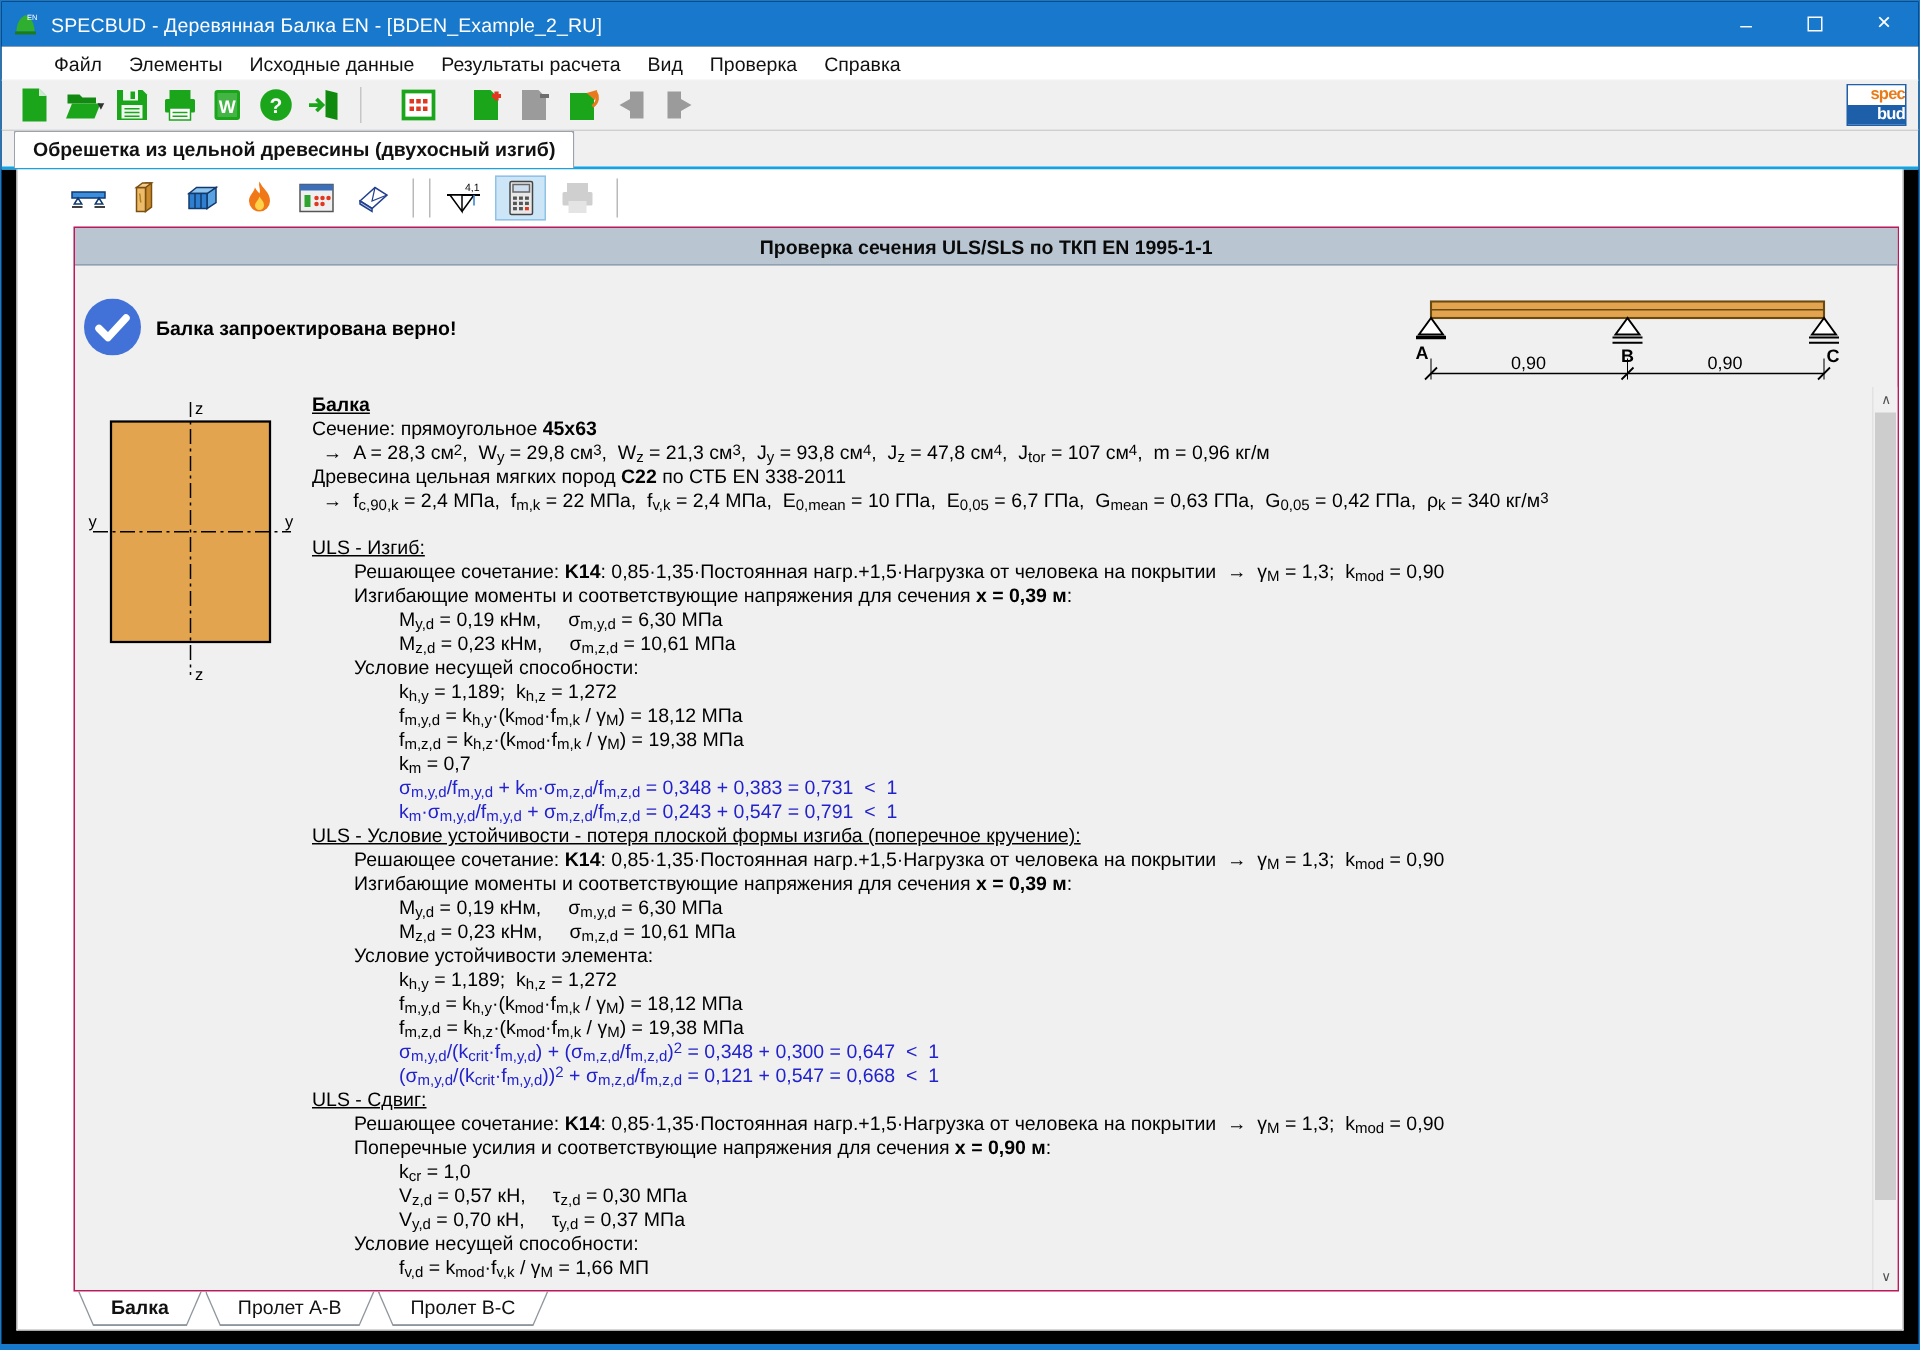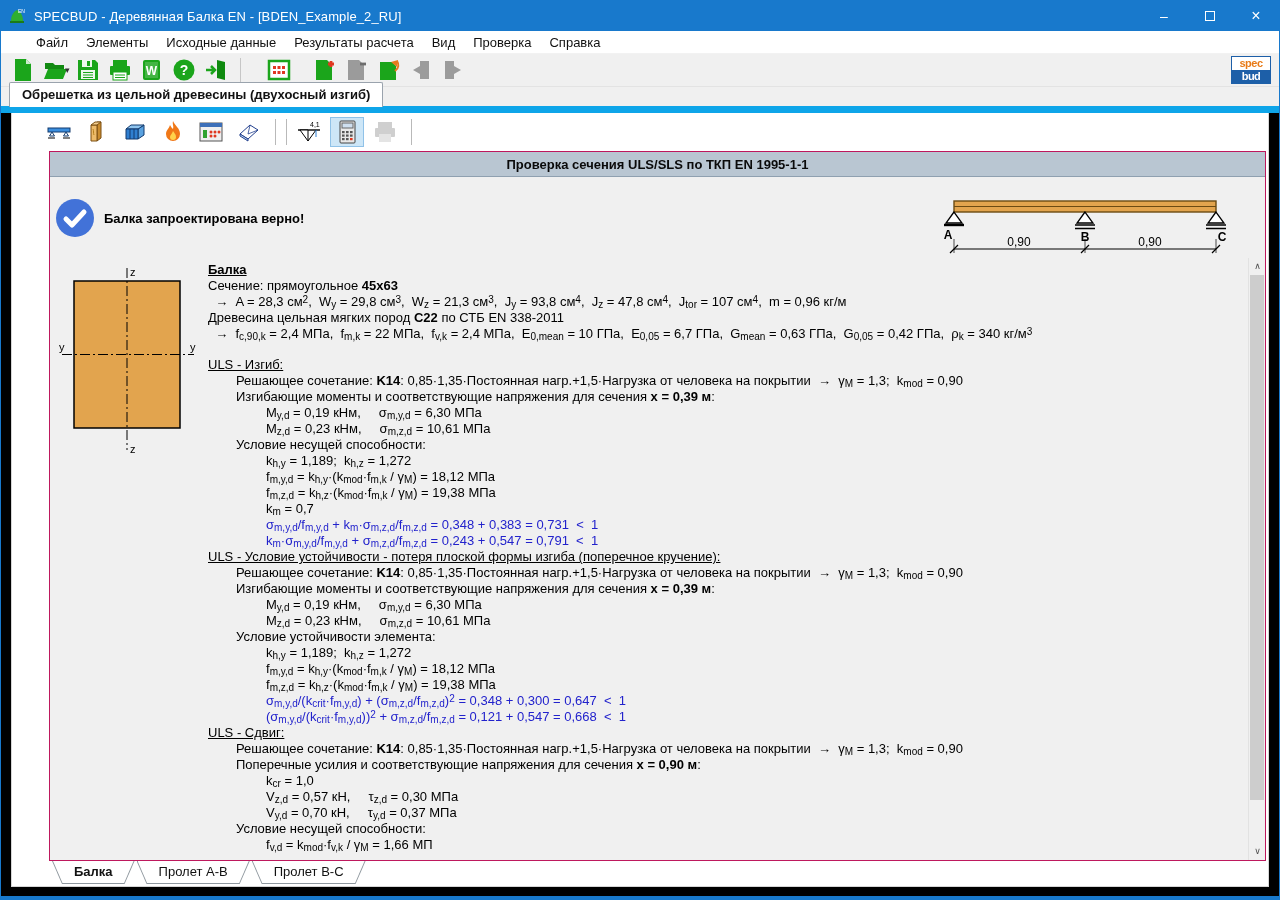--- a/index.html
+++ b/index.html
@@ -16,25 +16,25 @@
   
   .menubar{height:23px;background:#fff;display:flex;align-items:center;padding-left:26px;border-bottom:1px solid #f2f2f2;}
   .menu-item{font-size:13px;color:#111;padding:0 9px;line-height:23px;}
   
   .toolbar-main{height:33px;background:#f0f0f0;display:flex;align-items:center;padding-left:6px;border-bottom:1px solid #e3e3e3;}
   .tbtn{width:32px;height:28px;display:flex;align-items:center;justify-content:center;flex:0 0 auto;}
   .tbtn svg{width:24px;height:24px;}
   .caret{font-size:9px;color:#333;margin-left:-6px;margin-right:2px;}
   .tsep{width:1px;height:24px;background:#c6c6c6;margin:0 8px;flex:0 0 auto;}
   .tgap{width:14px;flex:0 0 auto;}
-  .brand{margin-left:auto;margin-right:8px;width:40px;border:1px solid #1d5fa8;text-align:center;line-height:1;flex:0 0 auto;}
+  .brand{margin-left:auto;margin-right:8px;width:40px;border:1px solid #1d5fa8;text-align:right;line-height:1;flex:0 0 auto;}
   .brand .top{background:#fff;color:#e87b18;font-weight:bold;font-size:11px;padding:1px 0;display:block;letter-spacing:-.5px;}
   .brand .bot{background:#1d5fa8;color:#fff;font-weight:bold;font-size:11px;padding:1px 0;display:block;letter-spacing:-.5px;}
   
-  .doc-tabstrip{height:26px;background:#f0f0f0;display:flex;align-items:flex-end;padding-left:8px;border-bottom:7px solid #0ea5e9;}
+  .doc-tabstrip{height:26px;background:#f0f0f0;display:flex;align-items:flex-end;padding-left:8px;border-bottom:2px solid #0ea5e9;}
   .doc-tab{background:#fff;border:1px solid #9aa3ad;border-bottom:none;height:25px;line-height:24px;
     padding:0 12px;font-size:13px;font-weight:bold;color:#111;margin-bottom:-1px;border-radius:2px 2px 0 0;}
   
   .page{background:#fff;margin:0 10px;border:1px solid #d6d6d6;border-top:none;height:774px;position:relative;}
   .toolbar-report{height:38px;display:flex;align-items:center;padding-left:30px;background:#fff;}
   .rbtn{width:34px;height:30px;display:flex;align-items:center;justify-content:center;flex:0 0 auto;margin-right:4px;}
   .rbtn svg{width:26px;height:26px;}
   .rbtn.active{background:#cde6f7;border:1px solid #90c2e8;}
   .rsep{width:1px;height:26px;background:#b9b9b9;margin:0 5px;flex:0 0 auto;}
   

